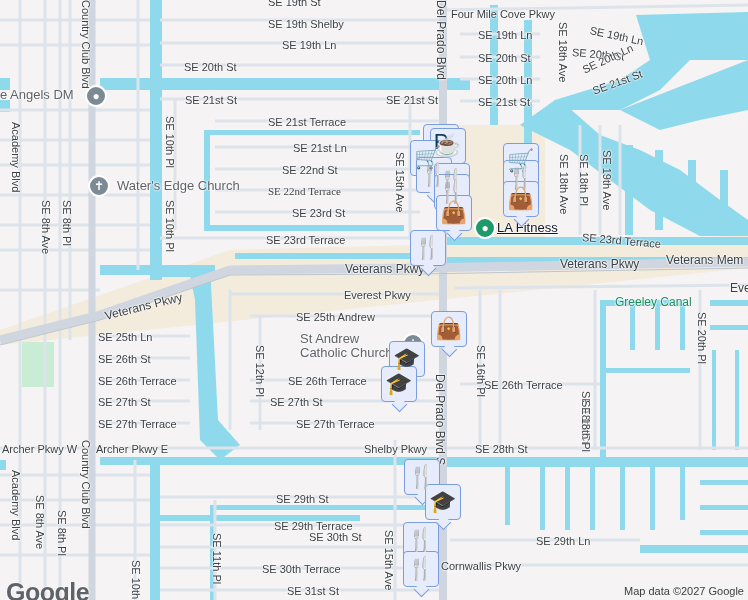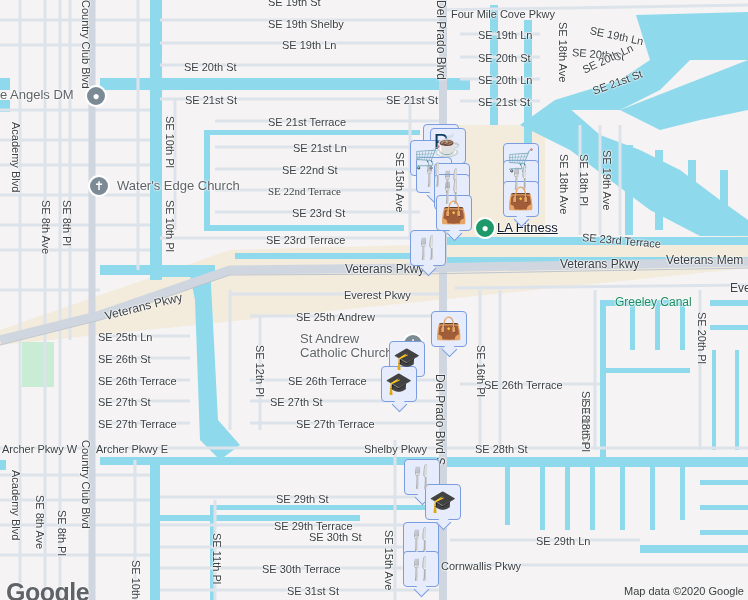--- a/index.html
+++ b/index.html
@@ -306,14 +306,14 @@
       </div>
       <div class="pin" style="left: 403px; top: 522px;">
         <span>🍴</span>
       </div>
       <div class="pin" style="left: 403px; top: 551px;">
         <span>🍴</span>
       </div>
     </div>
 
   <div class="google-logo">Google</div>
-  <div class="attr">Map data ©2020 Google</div>
+  <div class="attr">Map data ©2027 Google</div>
 </div>
 
 </body></html>

